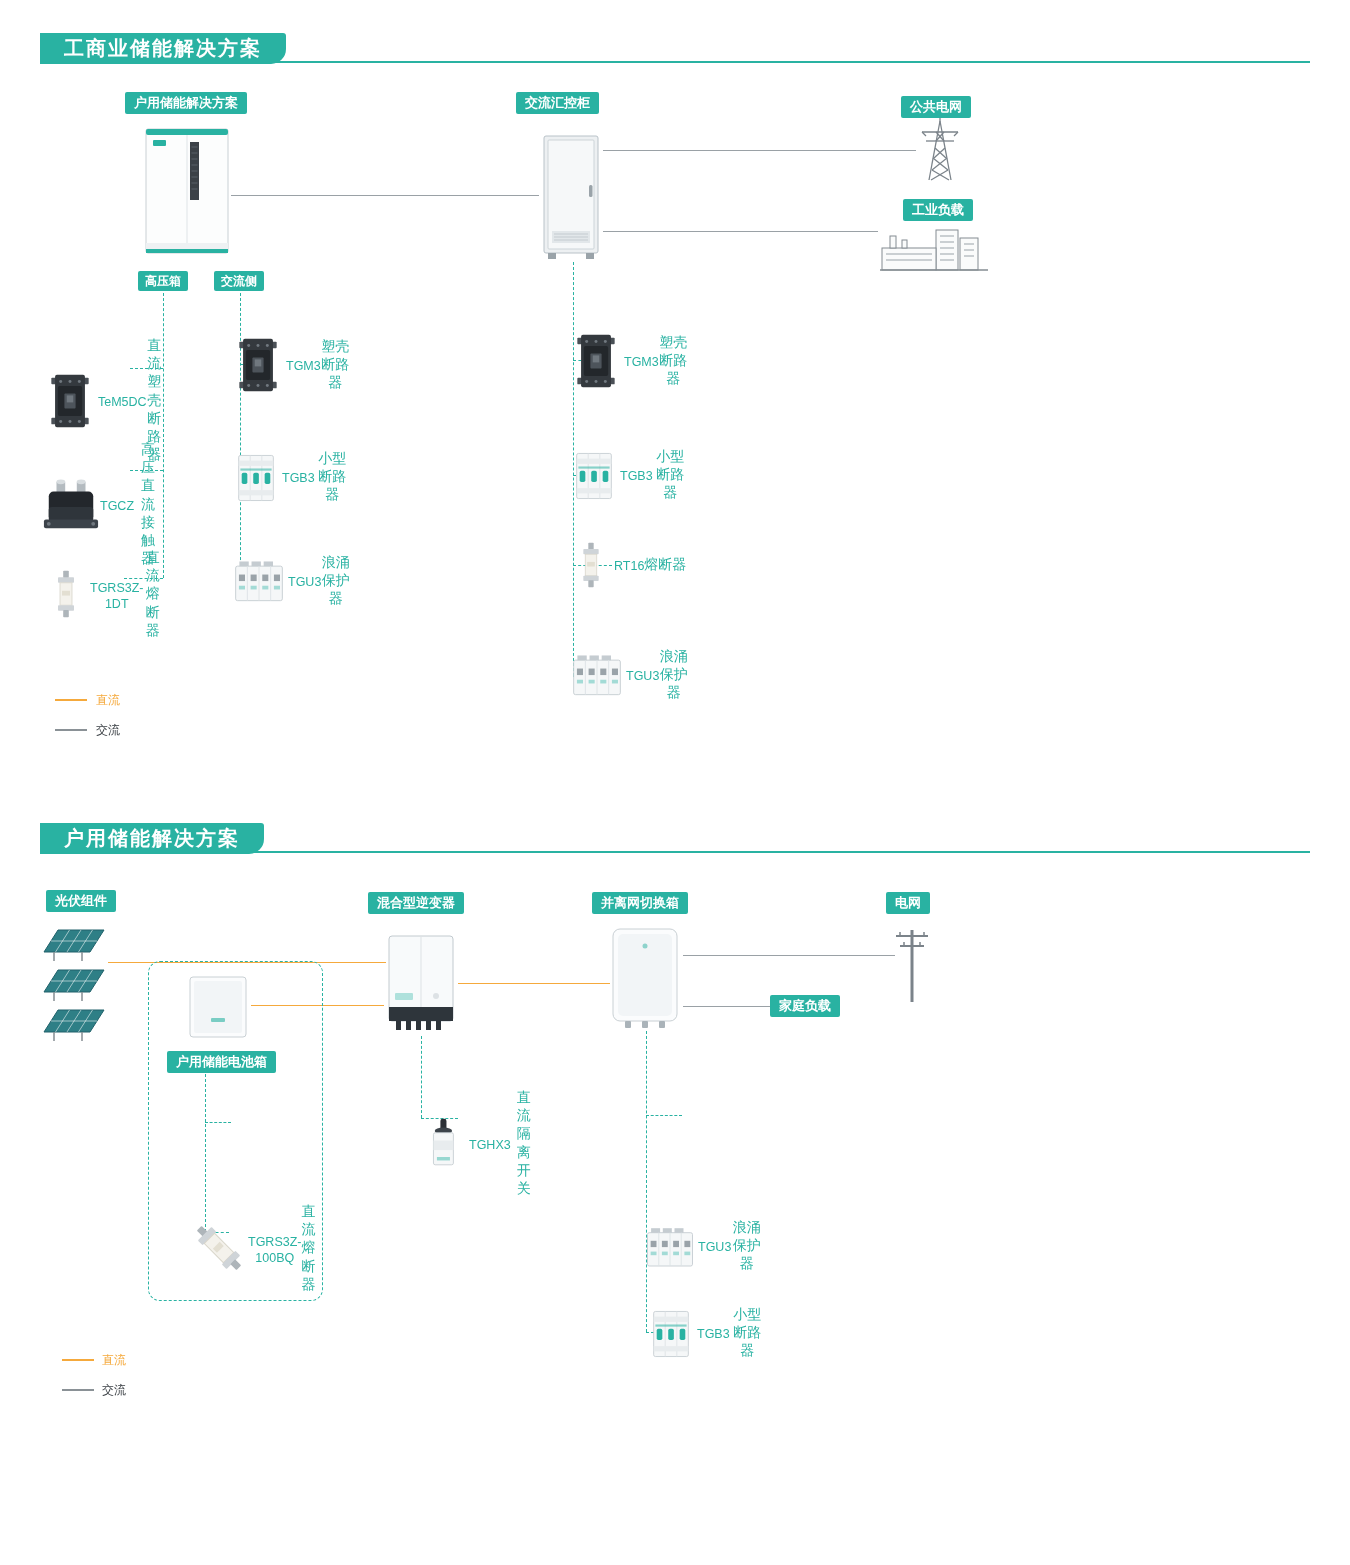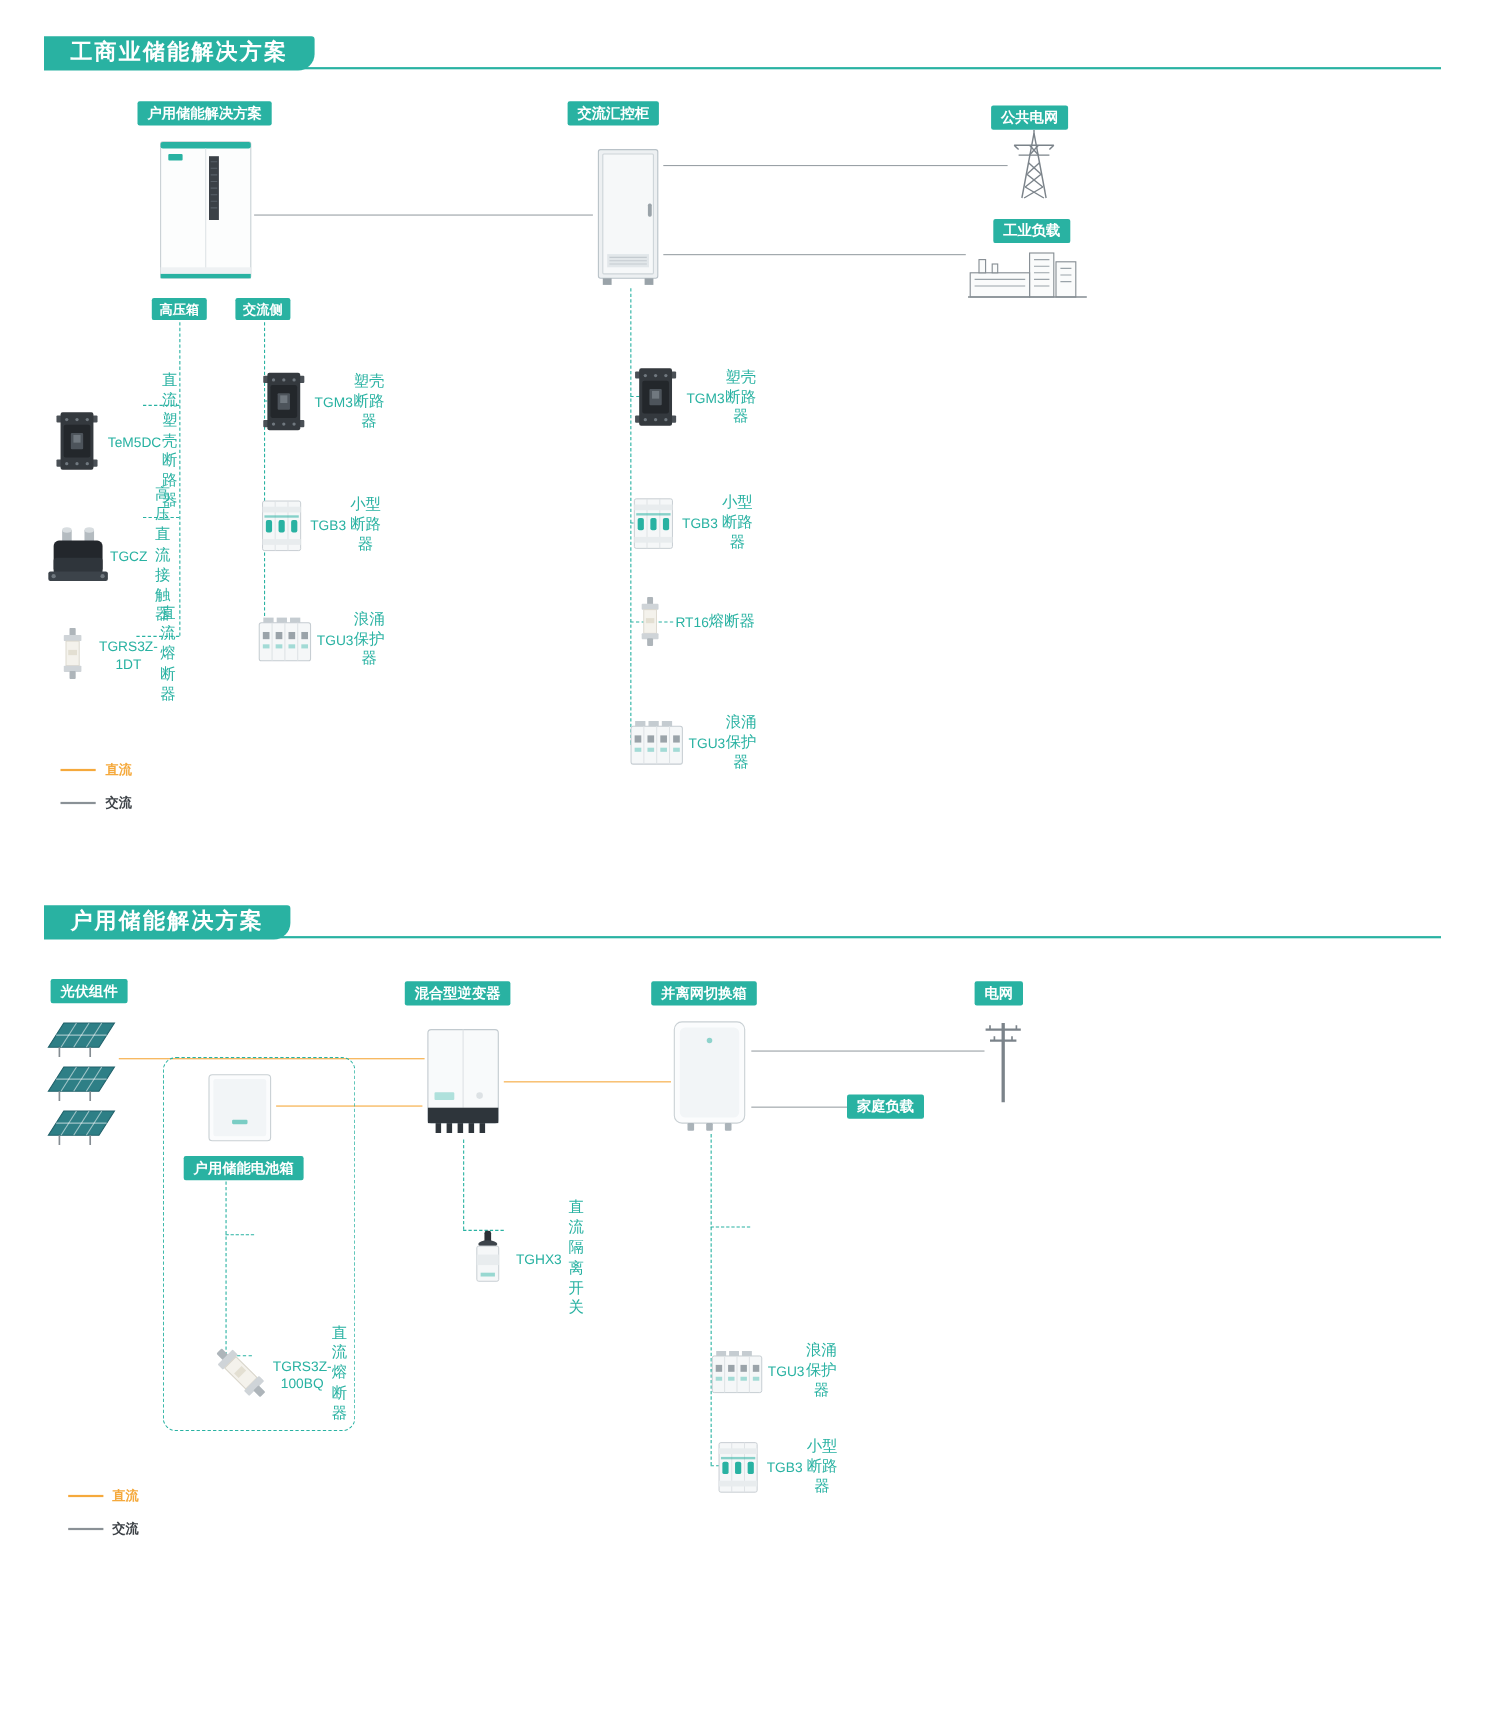--- a/index.html
+++ b/index.html
@@ -24,21 +24,21 @@
   .dash-v{position:absolute;width:0;border-left:1px dashed var(--teal);z-index:1;}
   .dash-box{position:absolute;border:1px dashed var(--teal);border-radius:12px;z-index:1;}
   .equip{position:absolute;z-index:3;}
   .product{position:absolute;width:120px;display:flex;flex-direction:row;align-items:center;z-index:3;}
   .picon-wrap{height:60px;display:flex;align-items:flex-end;justify-content:center;}
   .pmodel{margin-top:5px;color:var(--teal);font-size:12.5px;text-align:center;line-height:1.3;}
   .pdesc{color:var(--teal);font-size:14px;text-align:center;line-height:1.3;}
   .legend-line{position:absolute;height:2px;width:32px;z-index:2;}
   .legend-line.dc{background:var(--orange);}
   .legend-line.ac{background:#8A9196;}
-  .legend-label{position:absolute;font-size:12px;font-weight:bold;z-index:2;}
+  .legend-label{position:absolute;font-size:12px;font-weight:normal;z-index:2;}
   .legend-label.dc{color:var(--orange);}
   .legend-label.ac{color:var(--text-dark);}
 </style>
 </head>
 <body>
 
 <svg width="0" height="0" style="position:absolute" aria-hidden="true">
 <defs>
   <symbol id="sym-mccb" viewBox="0 0 60 60">
     <rect x="10" y="5" width="40" height="7" rx="1" fill="#4a5056"></rect>

